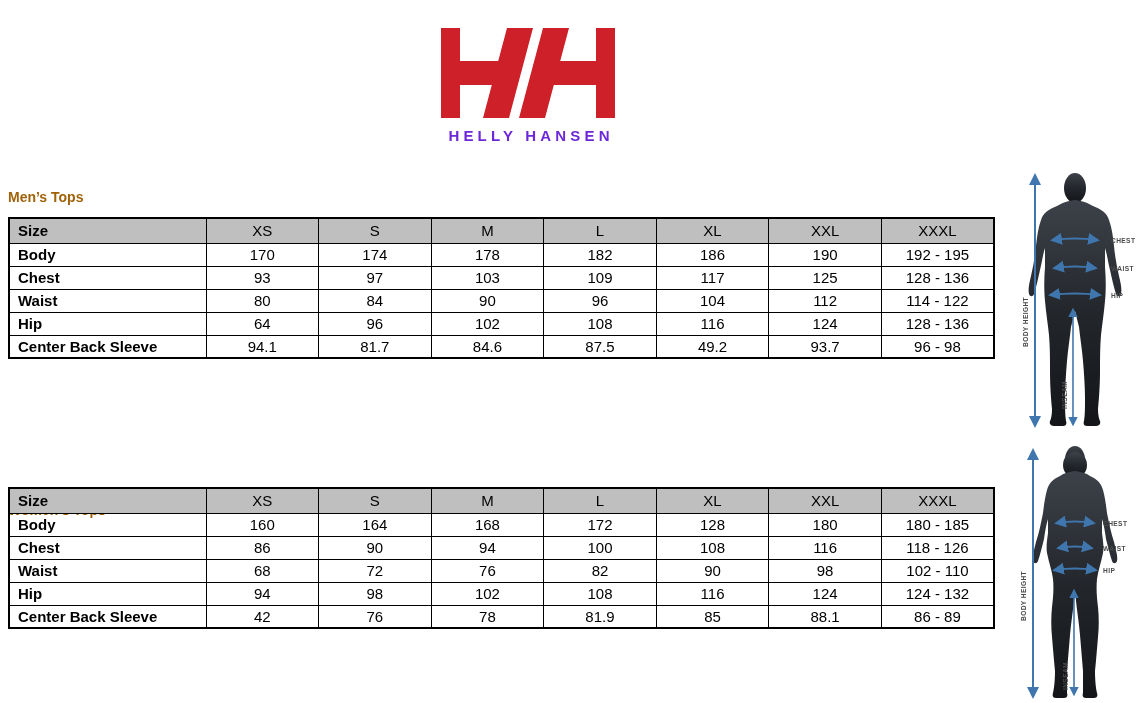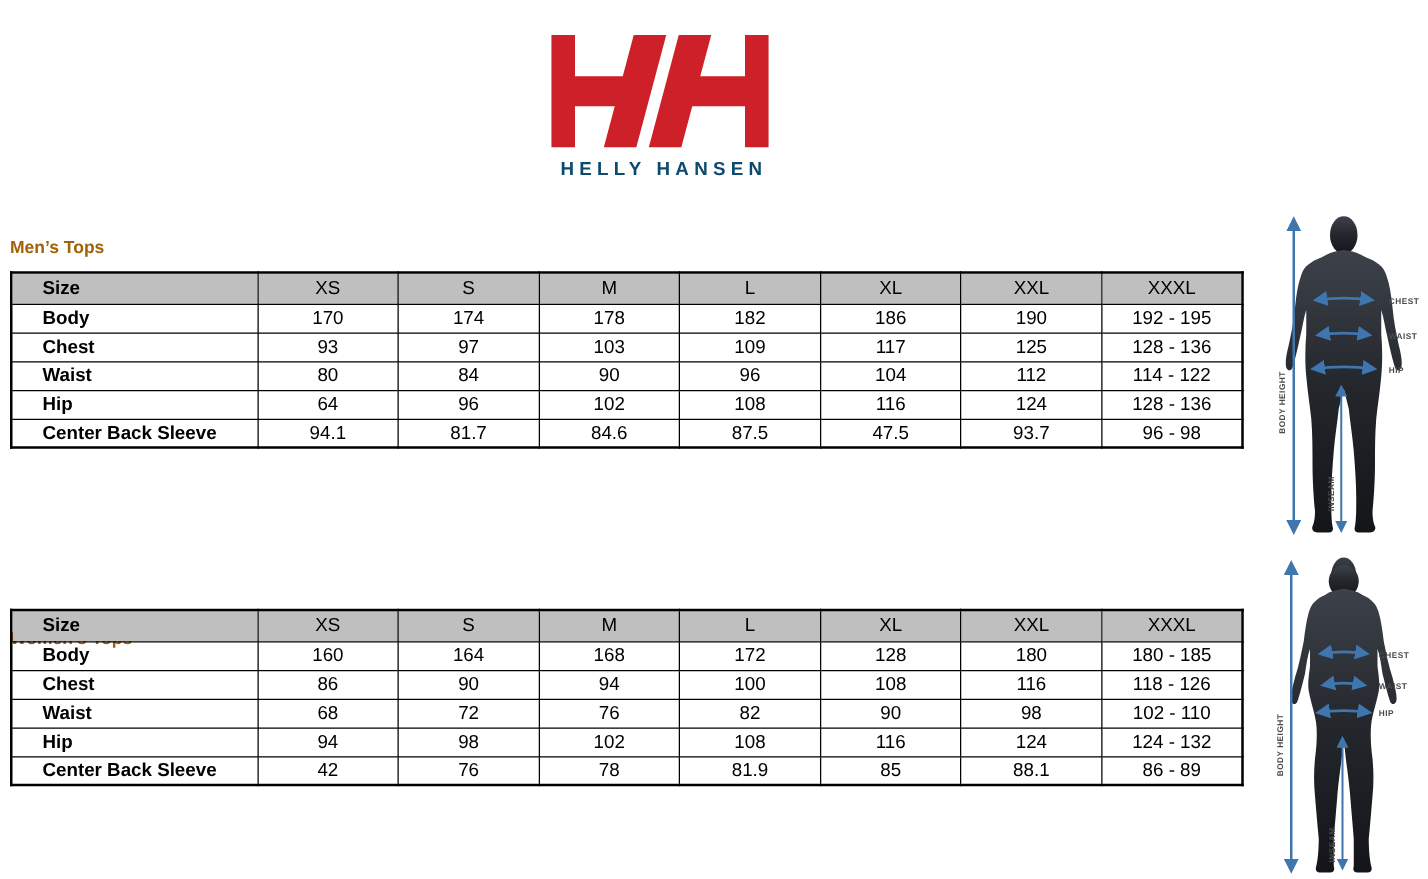--- a/index.html
+++ b/index.html
@@ -3,21 +3,21 @@
 <meta charset="utf-8">
 <style>
   * { margin: 0; padding: 0; box-sizing: border-box; }
   html, body { width: 1142px; height: 703px; background: #ffffff; overflow: hidden; }
   body { font-family: "Liberation Sans", sans-serif; position: relative; color: #000; }
 
   
   .logo { position: absolute; left: 441px; top: 28px; width: 176px; text-align: center; }
   .logo-mark { display: block; width: 174px; height: 90px; }
   .brand-text {
-    margin-top: 9px; color: #0c4a6e; font-weight: 700; font-size: 15px;
+    margin-top: 9px; color: #6d28d9; font-weight: 700; font-size: 15px;
     letter-spacing: 4.2px; white-space: nowrap; text-indent: 4.2px;
   }
 
   
   .section-title {
     position: absolute; left: 8px; font-size: 14px; font-weight: 700; color: #a16207;
   }
   #men-title   { top: 189px; }
   #women-title { top: 462px; margin-top: 40px; }
 
@@ -28,21 +28,21 @@
     border: 2px solid #000; font-size: 15px;
   }
   #men-table   { top: 217px; }
   #women-table { top: 487px; }
   .size-table th, .size-table td {
     border: 1px solid #000; height: 23px; padding: 1px 4px;
     text-align: center; vertical-align: middle; overflow: hidden; white-space: nowrap;
   }
   .size-table thead th { background: #BFBFBF; font-weight: 400; height: 25px; }
   .size-table th.label-col, .size-table td.label-col {
-    width: 197px; text-align: left; padding-left: 24px; font-weight: 700;
+    width: 197px; text-align: left; padding-left: 8px; font-weight: 700;
   }
 
   
   .figure { position: absolute; left: 1005px; width: 137px; }
   #men-figure   { top: 167px; height: 265px; }
   #women-figure { top: 441px; height: 262px; }
   .figure svg { width: 100%; height: 100%; display: block; }
   .measure-label {
     font-family: "Liberation Sans", sans-serif; font-size: 6.6px; font-weight: 700;
     fill: #4a4a4a; letter-spacing: 0.4px;
@@ -119,21 +119,21 @@
         <td>116</td>
         <td>124</td>
         <td>128 - 136</td>
       </tr>
       <tr>
         <td class="label-col">Center Back Sleeve</td>
         <td>94.1</td>
         <td>81.7</td>
         <td>84.6</td>
         <td>87.5</td>
-        <td>47.5</td>
+        <td>49.2</td>
         <td>93.7</td>
         <td>96 - 98</td>
       </tr>
     </tbody>
   </table>
 
 <div id="women-title" class="section-title">Women’s Tops</div>
 <table id="women-table" class="size-table">
     <thead>
       <tr>

